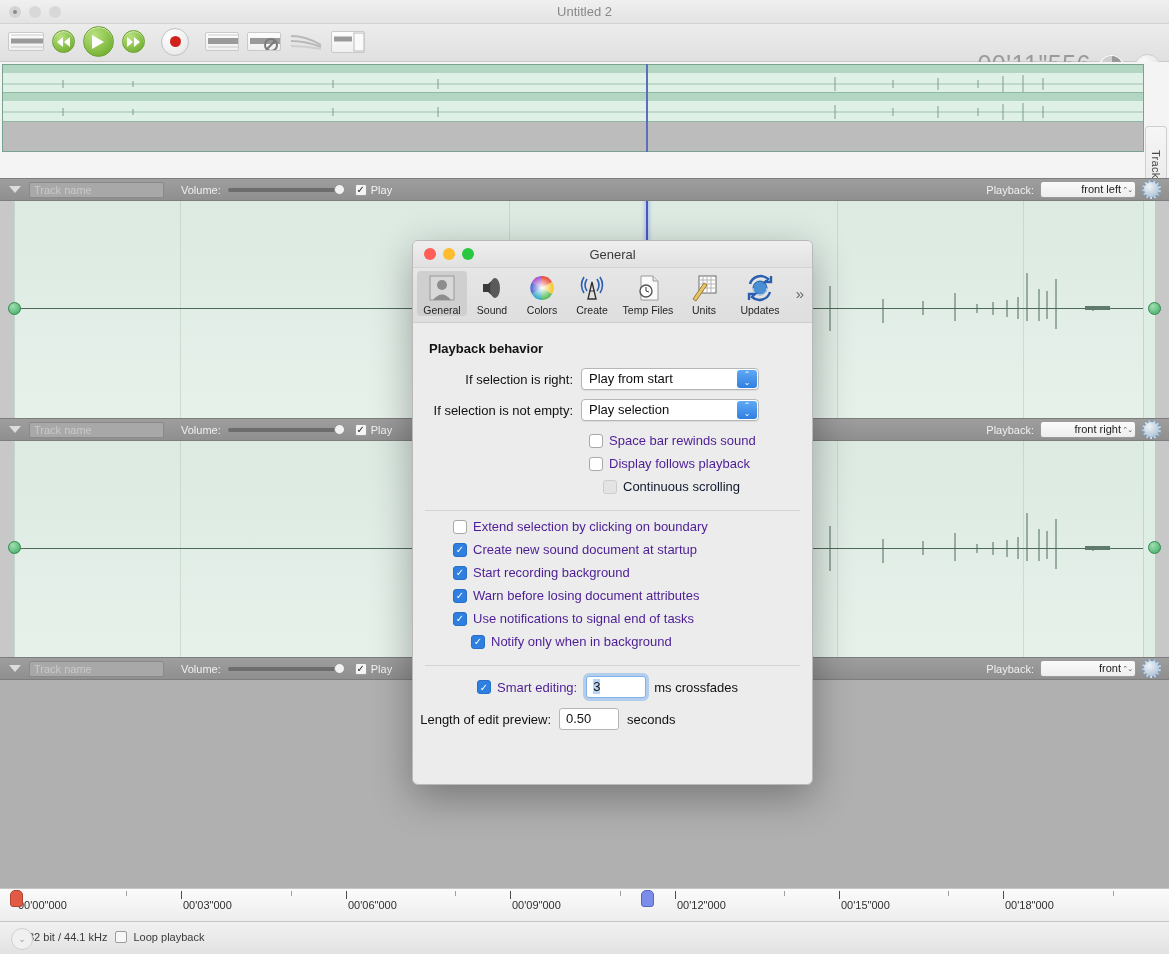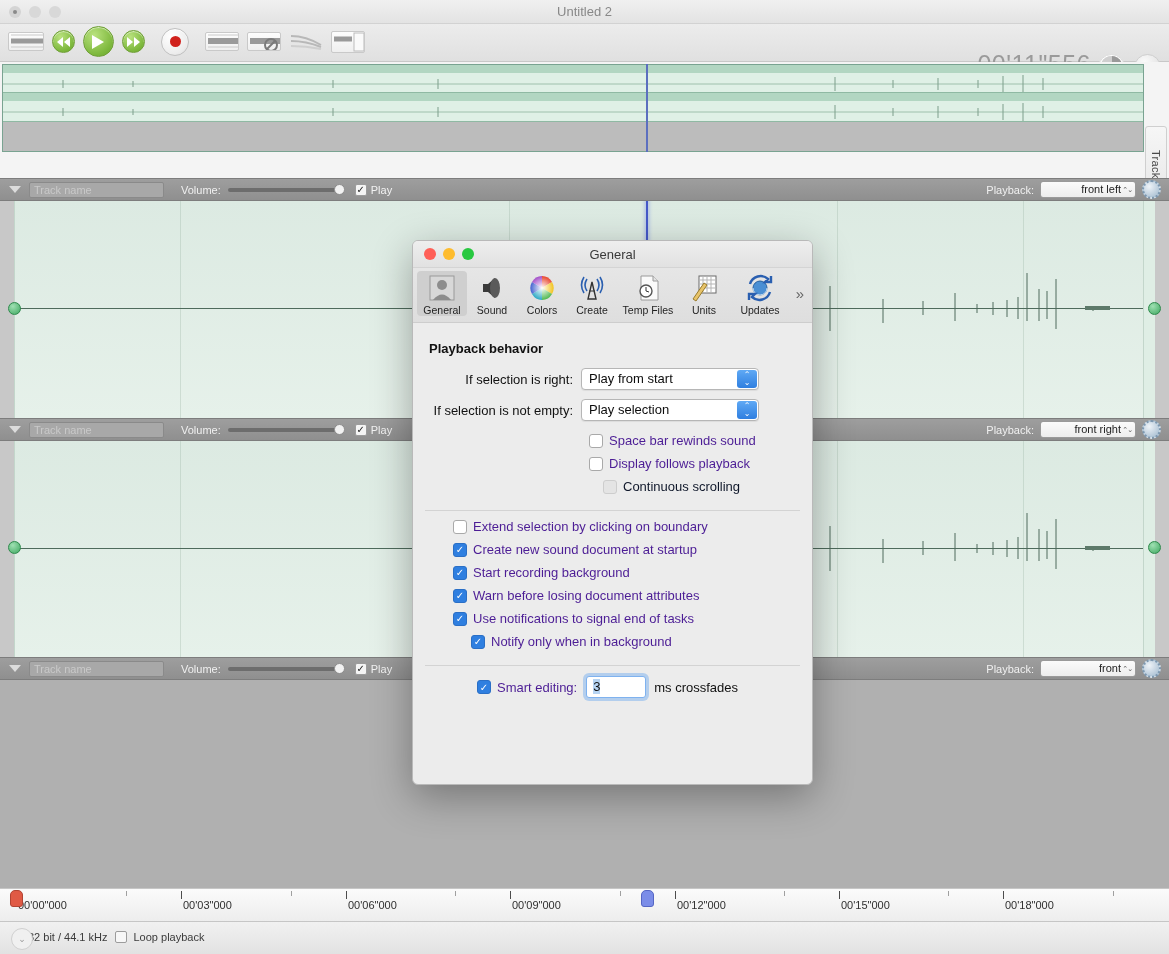--- a/index.html
+++ b/index.html
@@ -776,16 +776,23 @@
       <div class="row" style="margin-top:10px;">
         <div style="width:64px;"></div>
         <span class="chk on">✓</span>
         <span class="chktxt" style="margin-left:6px;">Smart editing:</span>
         <div class="numfield focus" style="margin-left:9px;">
           <span class="sel-text">3</span>
         </div>
         <span class="unit">ms crossfades</span>
       </div>
 
+      <div class="row" style="margin-top:10px;">
+        <div class="lbl-r" style="width:146px;">Length of edit preview:</div>
+        <div class="numfield">
+          <span>0.50</span>
+        </div>
+        <span class="unit">seconds</span>
+      </div>
     </div>
   </div>
 
 </div>
 
 </body></html>

